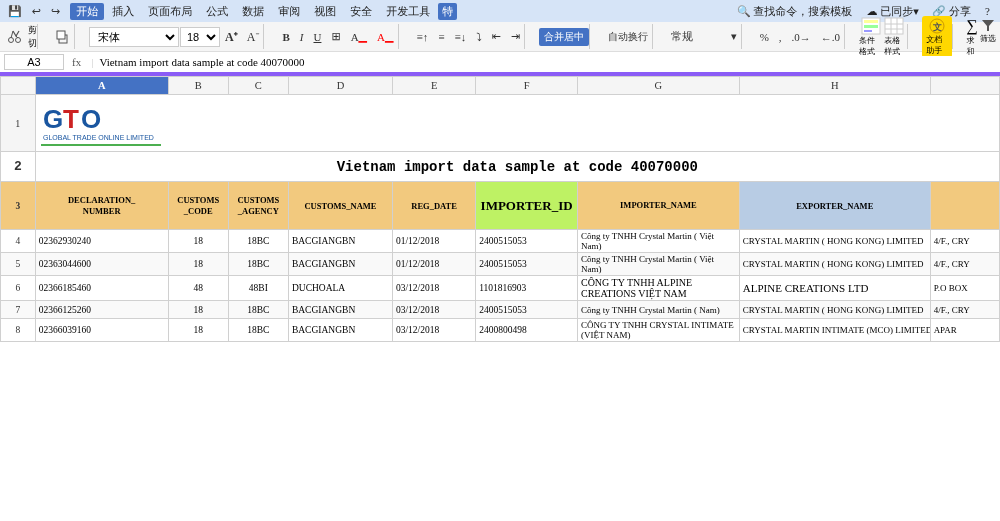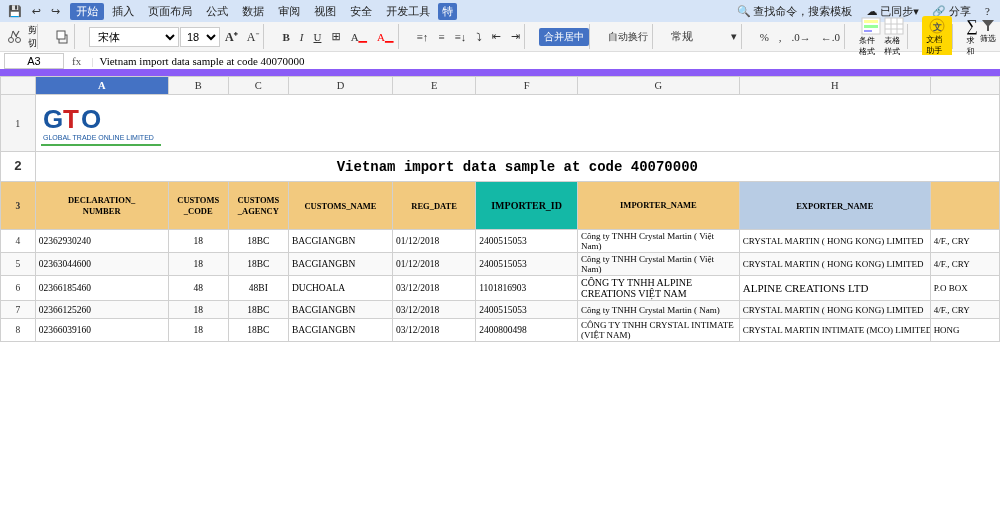--- a/index.html
+++ b/index.html
@@ -84,21 +84,21 @@
       font-size: 11px;
       height: 20px;
       width: 40px;
     }
 
     .formula-bar {
       display: flex;
       align-items: center;
       padding: 2px 4px;
       background: white;
-      border-bottom: 7px solid #8b5cf6;
+      border-bottom: 4px solid #8b5cf6;
       height: 24px;
       gap: 4px;
     }
 
     .cell-ref {
       width: 60px;
       border: 1px solid #ccc;
       padding: 1px 4px;
       font-size: 11px;
       text-align: center;
@@ -428,21 +428,21 @@
         </td>
       </tr>
 
       <tr class="header-row">
         <td class="row-number-cell">3</td>
         <td style="background:#f2c97e; font-size:8.5px; text-align:center; height:48px; padding:2px; line-height:1.2; vertical-align:middle; white-space:normal;">DECLARATION_<br>NUMBER</td>
         <td style="background:#f2c97e; font-size:8.5px; text-align:center; padding:2px; white-space:normal; vertical-align:middle; line-height:1.2;">CUSTOMS<br>_CODE</td>
         <td style="background:#f2c97e; font-size:8.5px; text-align:center; padding:2px; white-space:normal; vertical-align:middle; line-height:1.2;">CUSTOMS<br>_AGENCY</td>
         <td style="background:#f2c97e; font-size:8.5px; text-align:center; padding:2px;">CUSTOMS_NAME</td>
         <td style="background:#f2c97e; font-size:8.5px; text-align:center; padding:2px;">REG_DATE</td>
-        <td style="background:#14b8a6; font-size:10px; text-align:center; padding:2px; white-space:normal; line-height:1.2; vertical-align:middle; position:relative;">
+        <td style="background:#bef264; font-size:13px; text-align:center; padding:2px; white-space:normal; line-height:1.2; vertical-align:middle; position:relative;">
           <span style="position:relative; z-index:2;">IMPORTER_ID</span>
           
         </td>
         <td style="background:#f2c97e; font-size:8.5px; text-align:center; padding:2px; white-space:normal; line-height:1.2; vertical-align:middle;">IMPORTER_NAME</td>
         <td style="background:#b8cce4; font-size:8.5px; text-align:center; padding:2px; font-weight:bold;">EXPORTER_NAME</td>
         <td style="background:#f2c97e; font-size:8.5px; text-align:center; padding:2px;"></td>
       </tr>
 
       <tr class="data-row">
         <td class="row-number-cell">4</td>
@@ -499,21 +499,21 @@
       <tr class="data-row">
         <td class="row-number-cell">8</td>
         <td>02366039160</td>
         <td style="text-align:center;">18</td>
         <td style="text-align:center;">18BC</td>
         <td>BACGIANGBN</td>
         <td>03/12/2018</td>
         <td>2400800498</td>
         <td style="white-space:normal; font-size:9px;">CÔNG TY TNHH CRYSTAL INTIMATE (VIỆT NAM)</td>
         <td style="font-size:9px;">CRYSTAL MARTIN INTIMATE (MCO) LIMITED</td>
-        <td style="font-size:9px;">HONG</td>
+        <td style="font-size:9px;">APAR</td>
       </tr>
 
     </tbody>
       </table>
 
   </div>
 
 
 </div>
 

